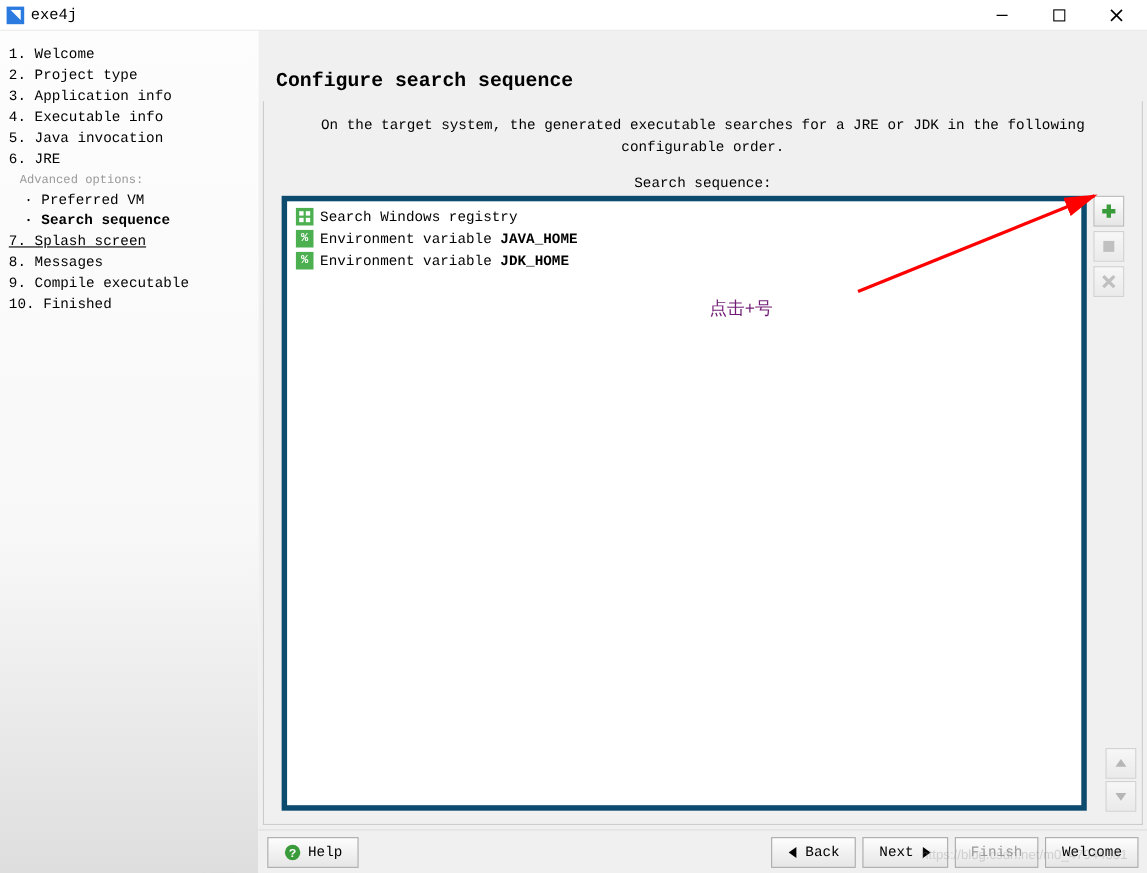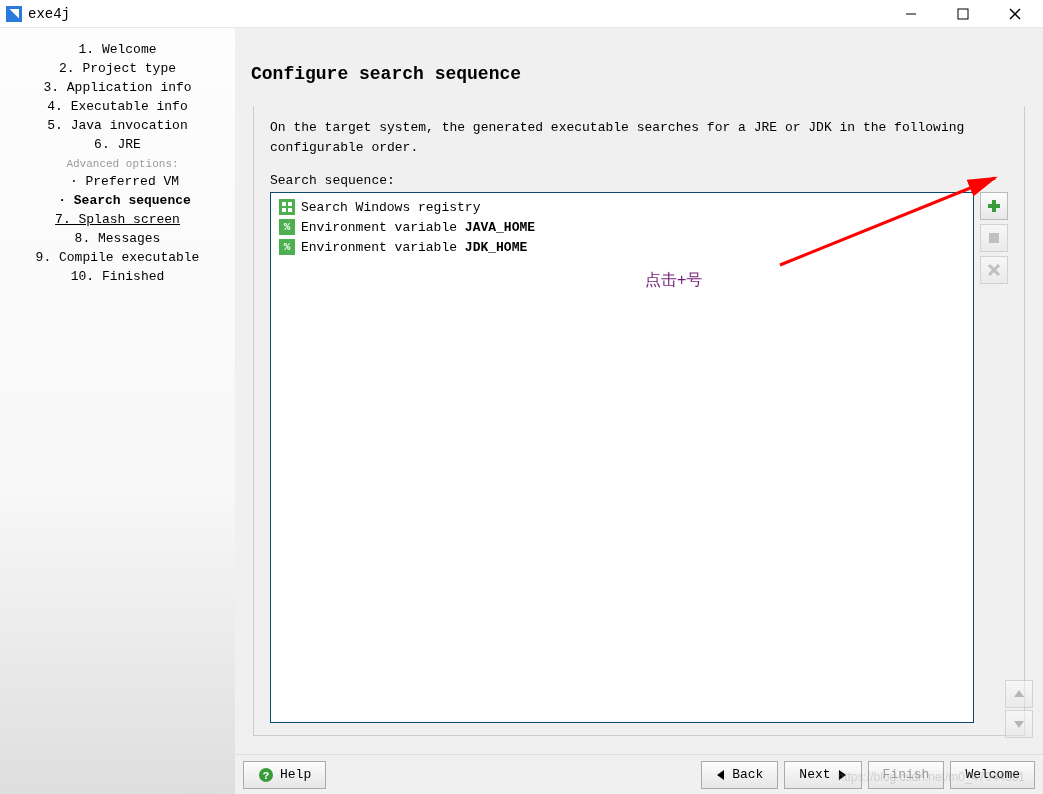--- a/index.html
+++ b/index.html
@@ -38,21 +38,21 @@
     .titlebar-controls { display: flex; gap: 24px; margin-right: 8px; }
     .titlebar-btn { width: 28px; height: 20px; display: flex; align-items: center; justify-content: center; cursor: pointer; }
     .content { display: flex; height: calc(100% - 28px); }
     .sidebar {
       width: 235px;
       padding: 12px 8px;
       background: linear-gradient(to bottom, #fdfdfd 0%, #f8f8f8 60%, #dedede 100%);
       font-family: "SimSun", "Courier New", monospace;
       position: relative;
     }
-    .sidebar-item { padding: 2px 0; color: #000; text-align: center; }
+    .sidebar-item { padding: 2px 0; color: #000; }
     .sidebar-item.active { font-weight: bold; }
     .sidebar-item.sub { padding-left: 14px; }
     .sidebar-item.label { color: #999; font-size: 11px; padding-left: 10px; padding-top: 4px; }
     .sidebar-item.underline { text-decoration: underline; }
     .watermark {
       position: absolute;
       bottom: 8px; right: 8px;
       font-size: 42px;
       font-weight: bold;
       color: #d8d8d8;
@@ -62,44 +62,45 @@
     .main {
       flex: 1;
       background: #f0f0f0;
       padding: 0;
       position: relative;
       display: flex;
       flex-direction: column;
     }
     .main-inner {
       flex: 1;
-      margin: 18px;
+      margin: 4px;
       background: #f0f0f0;
       border: 1px solid #ccc;
       border-top: none;
       padding: 12px 16px;
       display: flex;
       flex-direction: column;
+      text-align: center;
     }
     .main-title {
       font-size: 18px;
       font-weight: bold;
       padding: 8px 16px 4px 16px;
       margin-top: 28px;
     }
     .main-desc {
       padding: 0 0 16px 0;
       line-height: 1.5;
     }
     .seq-label { padding-bottom: 4px; }
     .seq-area { display: flex; gap: 6px; flex: 1; }
     .seq-list {
       flex: 1;
       background: #fff;
-      border: 1px solid #0c4a6e;
+      border: 5px solid #0c4a6e;
       padding: 4px;
       overflow: hidden;
     }
     .seq-row {
       display: flex;
       align-items: center;
       gap: 6px;
       padding: 2px 4px;
     }
     .seq-icon {

